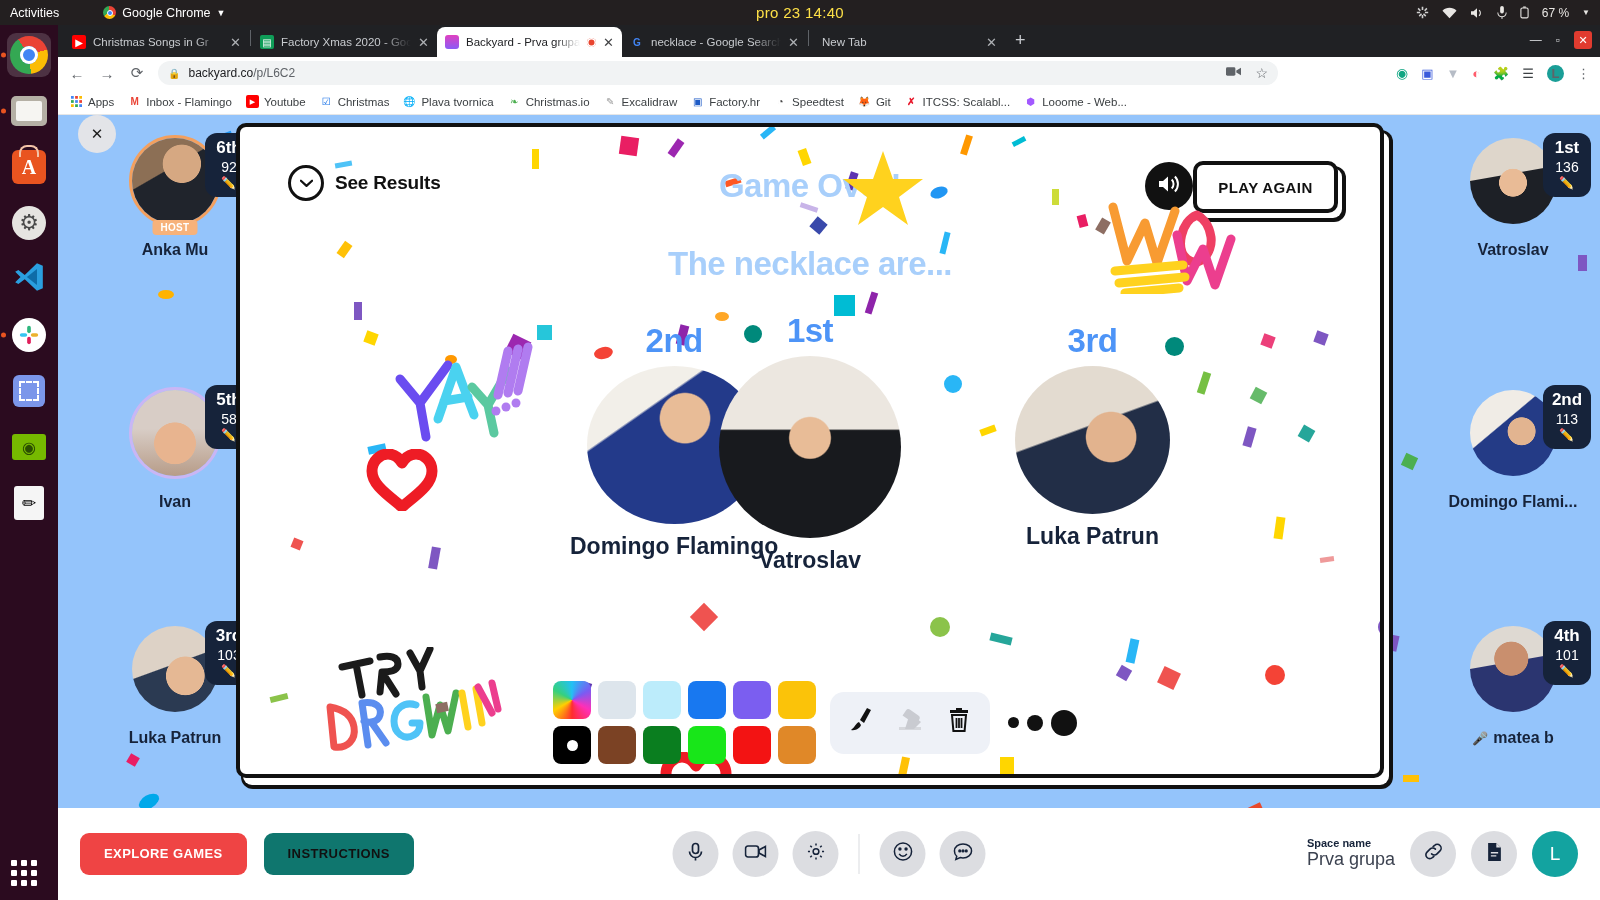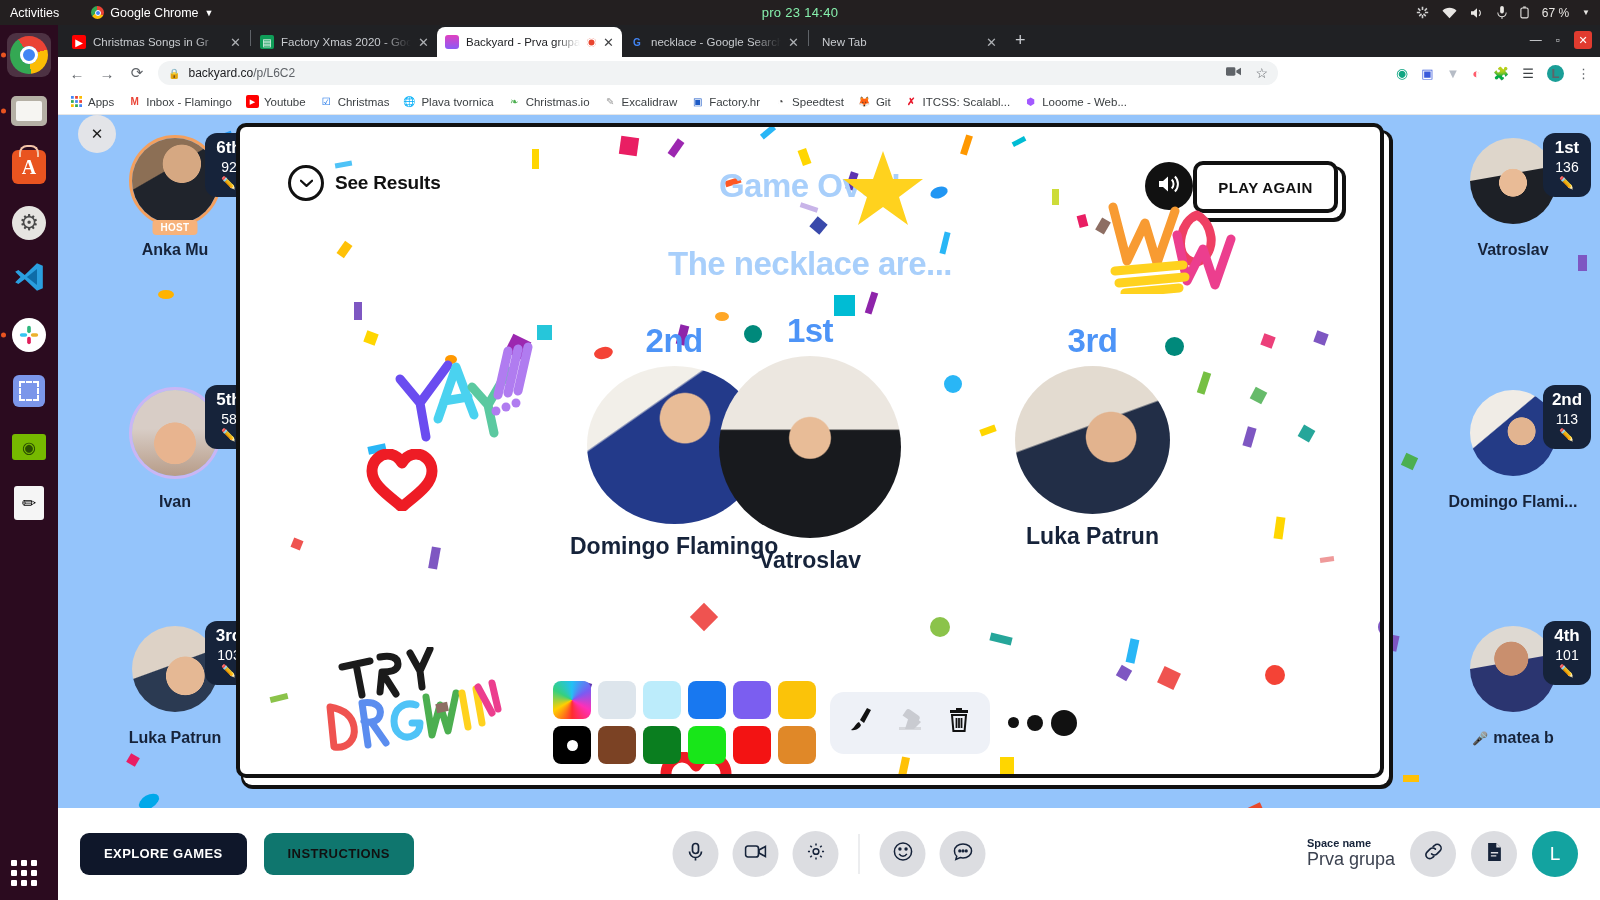--- a/index.html
+++ b/index.html
@@ -10,34 +10,34 @@
   }
   .screen { position: relative; width: 1600px; height: 900px; }
 
   
   .gnome-bar {
     position: absolute; top: 0; left: 0; width: 1600px; height: 25px;
     background: #231f20; color: #e8e6e3;
     display: flex; align-items: center; font-size: 12.5px;
   }
   .gnome-activities { margin-left: 10px; font-weight: 400; color: #fff; }
-  .gnome-app { margin-left: 32px; display: flex; align-items: center; gap: 6px; color: #fff; }
+  .gnome-app { margin-left: 44px; display: flex; align-items: center; gap: 6px; color: #fff; }
   .chrome-mini {
     width: 13px; height: 13px; border-radius: 50%;
     background: conic-gradient(#ea4335 0 33%, #fbbc05 0 66%, #34a853 0 100%);
     position: relative;
   }
   .chrome-mini::after {
     content: ""; position: absolute; inset: 3.5px; border-radius: 50%;
     background: #4285f4; border: 1.5px solid #fff;
   }
   .caret-dn { font-size: 9px; }
   .gnome-clock {
     position: absolute; left: 0; right: 0; text-align: center;
-    font-size: 13px; color: #86efac; letter-spacing: .3px;
+    font-size: 15px; color: #fde047; letter-spacing: .3px;
   }
   .gnome-tray {
     position: absolute; right: 10px; display: flex; align-items: center; gap: 13px;
     font-size: 12px; color: #e8e6e3;
   }
   .gnome-tray svg { display: block; }
 
   
   .dock {
     position: absolute; top: 25px; left: 0; width: 58px; height: 875px;
@@ -212,21 +212,21 @@
     display:flex; align-items:center; justify-content:center; gap:5px; }
   .tile .mute { color:#8b5cf6; font-size:13px; }
   .close-x { position:absolute; left:78px; top:132px; width:38px;height:38px;border-radius:50%;
     background:#e3e4e8; display:flex;align-items:center;justify-content:center; font-size:15px; color:#1a1a1a; }
 
   
   .bottombar { position:absolute; left:0; bottom:0; width:1542px; height:91px; background:#fff;
     display:flex; align-items:center; padding: 0 22px; }
   .btn-pill { height:42px; border-radius:9px; display:flex;align-items:center;justify-content:center;
     font-size:13px; font-weight:800; letter-spacing:.4px; padding: 0 24px; }
-  .btn-explore { background:#0f172a; color:#fff; }
+  .btn-explore { background:#ef4444; color:#fff; }
   .btn-instr { background:#0f766e; color:#111; margin-left:17px; }
   .center-ctrls { position:absolute; left:50%; transform:translateX(-50%);
     display:flex; align-items:center; gap:14px; }
   .rnd { width:46px;height:46px;border-radius:50%;background:#dcdde1;
     display:flex;align-items:center;justify-content:center; color:#16233a; }
   .vsep { width:1px;height:40px;background:#dadbe0; margin:0 6px; }
   .right-ctrls { margin-left:auto; display:flex; align-items:center; gap:15px; }
   .space-name .lbl { font-size:11px; color:#16233a; font-weight:700; }
   .space-name .val { font-size:18px; color:#3c4250; }
   .av-big { width:46px;height:46px;border-radius:50%;background:#13a3a0;color:#fff;

